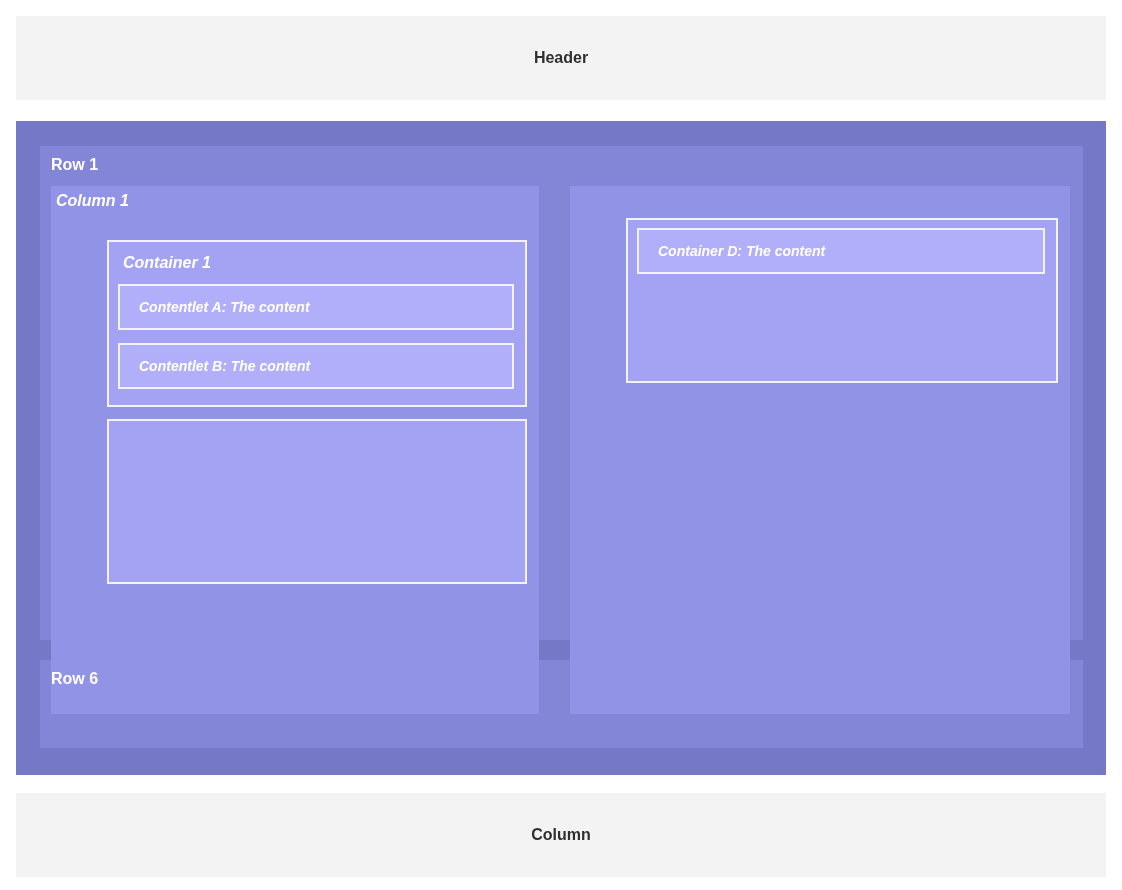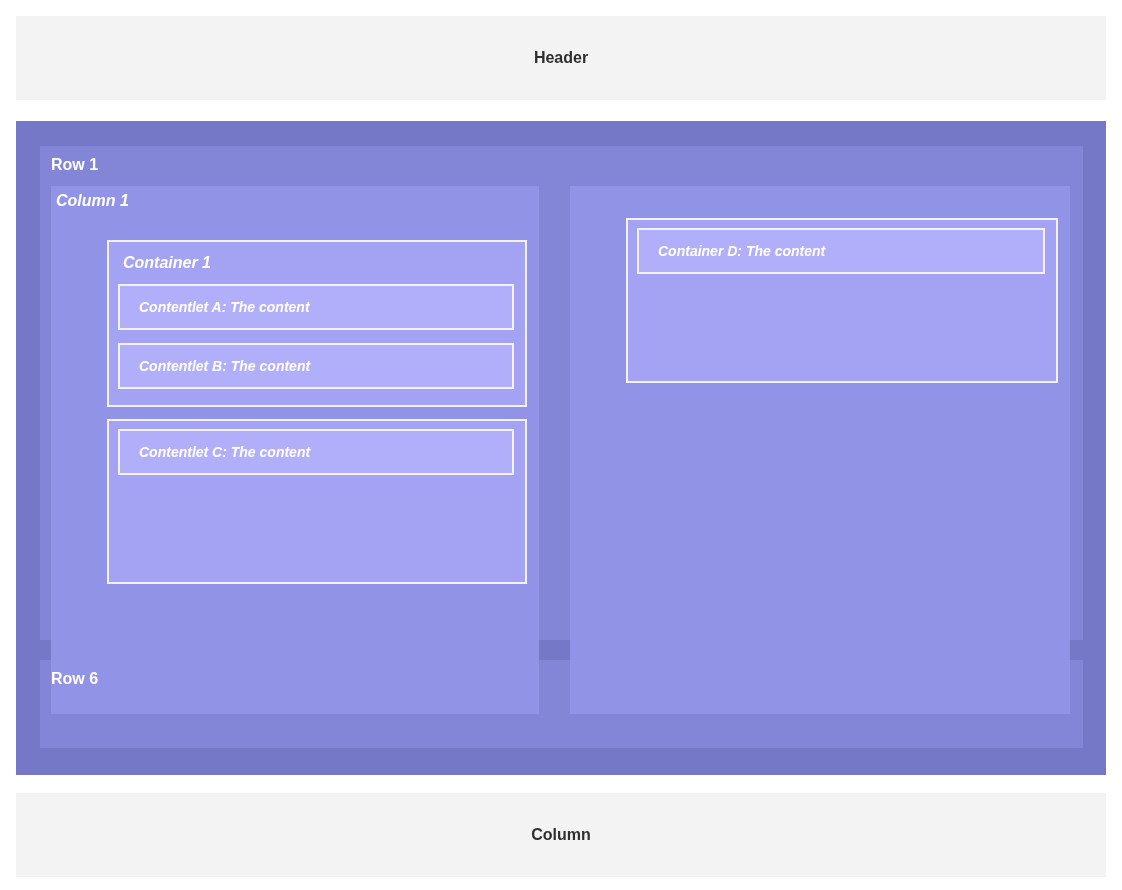--- a/index.html
+++ b/index.html
@@ -112,21 +112,20 @@
           <div class="column-label">Column 1</div>
           <div class="containers">
 
             <div class="container-box">
               <div class="container-label">Container 1</div>
               <div class="contentlet">Contentlet A: The content</div>
               <div class="contentlet">Contentlet B: The content</div>
             </div>
 
             <div class="container-box">
-              <div class="contentlet">Contentlet C: The content</div>
             </div>
 
           </div>
         </div>
 
         <div class="column column-2">
           <div class="containers">
 
             <div class="container-box">
               <div class="contentlet">Container D: The content</div>

